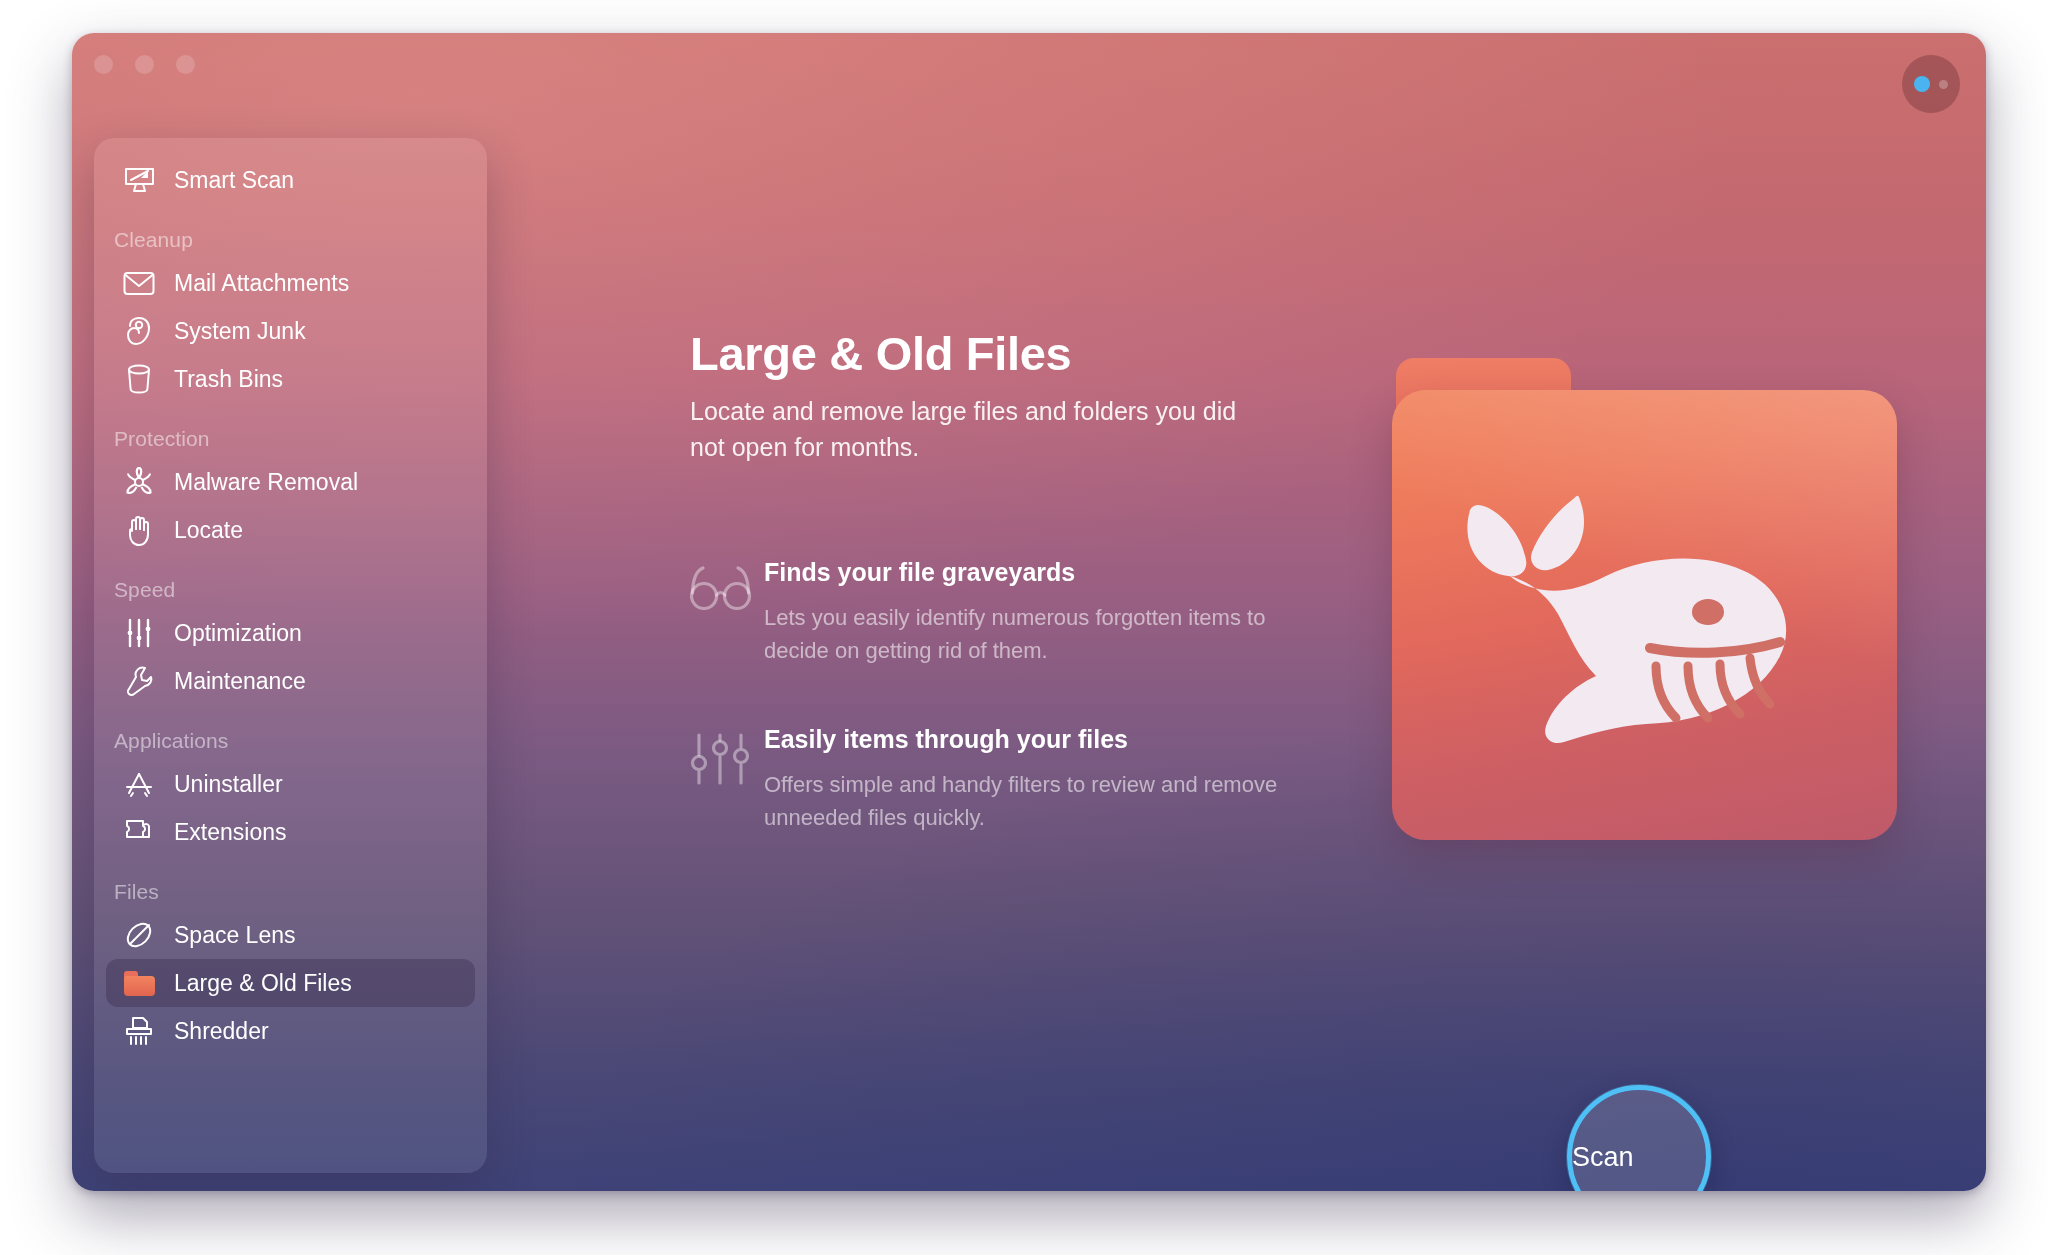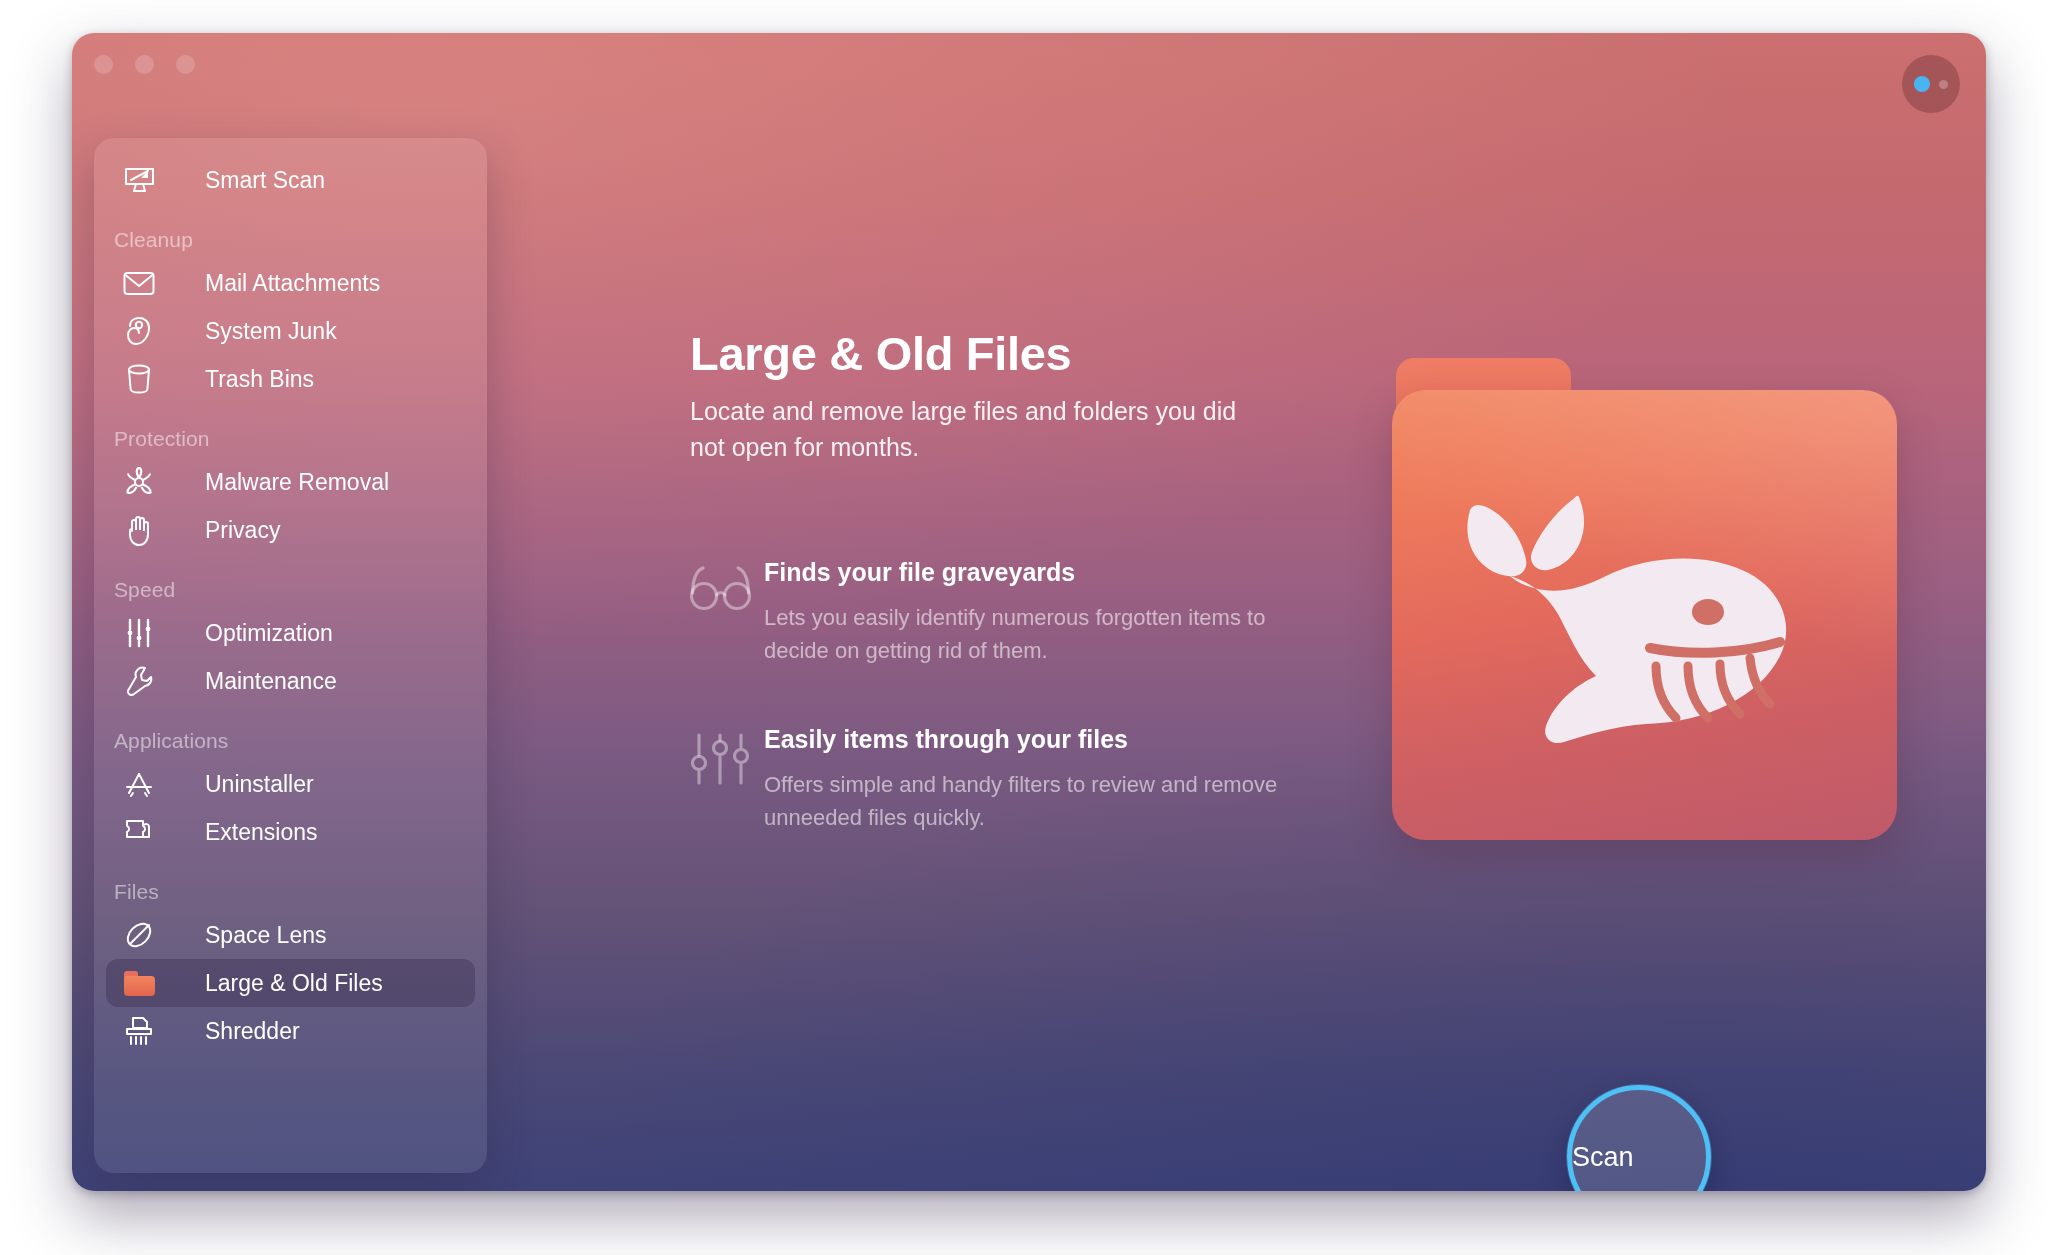--- a/index.html
+++ b/index.html
@@ -73,21 +73,20 @@
   }
   .sb-item {
     display:flex; align-items:center;
     height:48px;
     margin: 0 12px;
     padding-left:16px;
     border-radius:12px;
     color:#ffffff;
     font-size:23px;
     white-space:nowrap;
-    gap:31px;
   }
   .sb-item.selected { background: rgba(50,38,70,.34); }
   .sb-icon {
     width:34px; height:34px;
     margin-right:18px;
     display:flex; align-items:center; justify-content:center;
     flex:0 0 34px;
   }
   .sb-icon svg { display:block; }
   .sb-label { line-height:1; }
@@ -358,21 +357,21 @@
         <span class="sb-icon">
           <svg width="27" height="31" viewBox="0 0 27 31">
             <g fill="none" stroke="#ffffff" stroke-width="2" stroke-linejoin="round" stroke-linecap="round">
               <path d="M6 16 V7 a2 2 0 0 1 4 0 v7"></path>
               <path d="M10 14 V4 a2 2 0 0 1 4 0 v10"></path>
               <path d="M14 14 V5 a2 2 0 0 1 4 0 v10"></path>
               <path d="M18 15 V9 a2 2 0 0 1 4 0 v10 c0 7 -4 11 -9 11 c-5 0 -9 -4 -9 -10 V16 a2 2 0 0 1 2 -2"></path>
             </g>
           </svg>
         </span>
-        <span class="sb-label">Privacy</span>
+        <span class="sb-label">Locate</span>
       </div>
 
       <div class="sb-section-label">Speed</div>
 
       <div class="sb-item">
         <span class="sb-icon">
           <svg width="28" height="30" viewBox="0 0 28 30">
             <g stroke="#ffffff" stroke-width="2.4" stroke-linecap="round">
               <line x1="5" y1="2" x2="5" y2="12"></line>
               <line x1="5" y1="18" x2="5" y2="28"></line>

